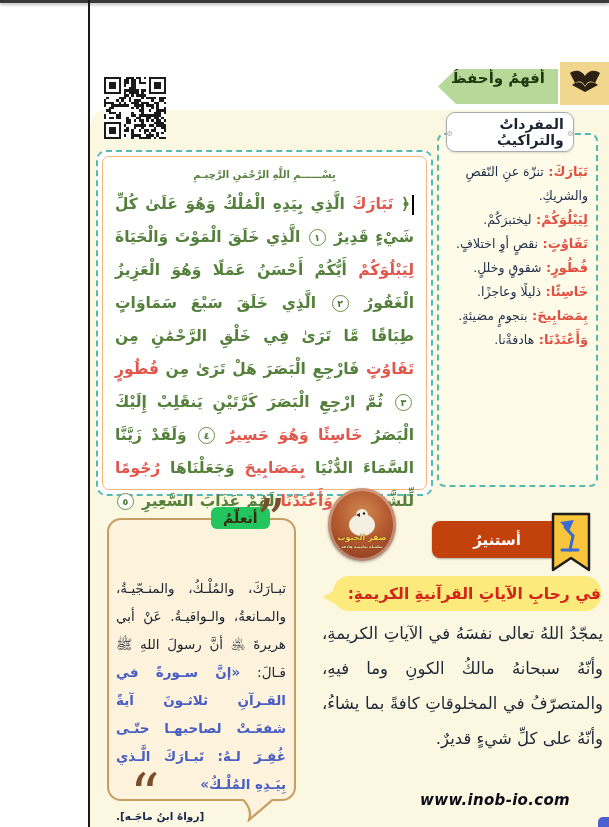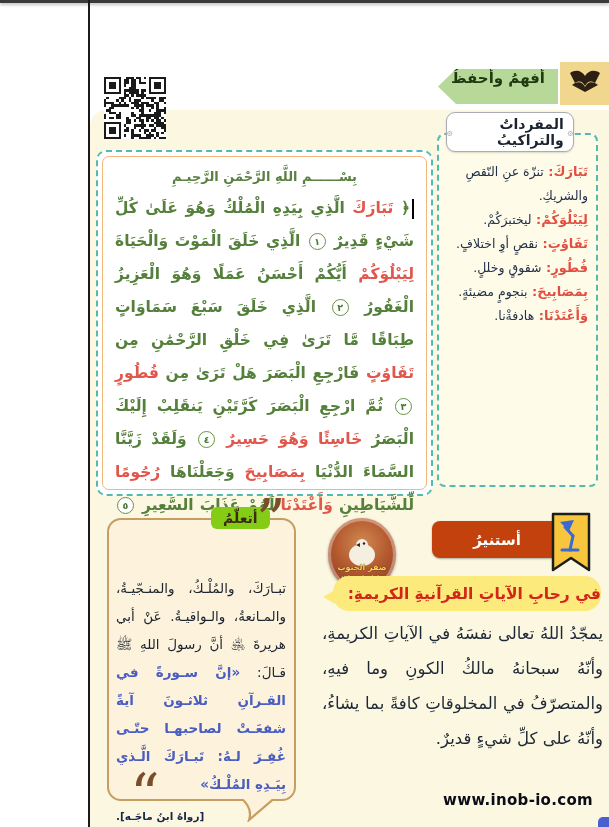--- a/index.html
+++ b/index.html
@@ -51,21 +51,21 @@
   .quran-box{
     left:96px;top:150px;width:337px;height:346px;background:#ffffff;
     border:2px dashed #54bab0;border-radius:10px;box-sizing:border-box;
   }
   .quran-inner{
     position:absolute;left:4px;top:4px;right:4px;bottom:4px;
     border:1.5px solid #f3b878;border-radius:7px;
     padding:10px 12px 6px 12px;box-sizing:border-box;direction:rtl;
   }
   .basmala{
-    text-align:center;color:#5a8142;font-weight:bold;font-size:13px;margin:2px 0 8px 0;
+    text-align:center;color:#5a8142;font-weight:bold;font-size:10px;margin:2px 0 8px 0;
   }
   .verse{
     text-align:justify;text-align-last:center;
     font-size:15.5px;font-weight:bold;line-height:33px;color:#55803c;
   }
   .verse .red{color:#e2574c;}
   .ayah-num{
     display:inline-flex;align-items:center;justify-content:center;
     width:15px;height:15px;border:1.2px solid #6a9147;border-radius:50%;
     font-size:9.5px;font-weight:bold;color:#4a7a33;background:#fff;
@@ -75,37 +75,37 @@
 
   
   .learn-box{
     left:107px;top:518px;width:189px;height:283px;background:#fdf3dc;
     border:2.5px solid #c79e62;border-radius:14px;box-sizing:border-box;
   }
   .learn-tail{
     position:absolute;left:239px;top:796px;width:40px;height:26px;z-index:1;
   }
   .learn-label{
-    left:211px;top:507px;background:#84cc16;border-radius:6px;padding:3px 12px;
+    left:211px;top:507px;background:#22c55e;border-radius:6px;padding:3px 12px;
     font-size:14px;font-weight:bold;color:#3a2a10;z-index:2;direction:rtl;
   }
   .quote{font-family:"DejaVu Serif",serif;color:#7a4e2a;font-size:58px;line-height:30px;z-index:2;}
   .quote-top{left:256px;top:505px;}
   .quote-bottom{left:130px;top:780px;}
   .learn-content{
     position:absolute;left:116px;top:546px;width:170px;z-index:2;
     direction:rtl;text-align:justify;font-size:13.5px;line-height:28px;color:#1c2430;
   }
   .learn-heading{color:#e0281c;font-weight:bold;font-size:14px;}
   .hadith-quote{color:#4a5ec2;font-weight:bold;}
   .hadith-source{display:block;text-align:left;font-size:10.5px;color:#18264c;font-weight:bold;margin-top:4px;}
 
   
   .stamp{
-    left:328px;top:518px;width:68px;height:73px;border-radius:50%;
+    left:328px;top:488px;width:68px;height:73px;border-radius:50%;
     background:radial-gradient(circle at 50% 35%, #d08a52 0%, #b55a30 45%, #7e341b 100%);
     box-shadow:0 1px 3px rgba(0,0,0,.35), inset 0 0 0 3px rgba(255,255,255,.35);
     display:flex;flex-direction:column;align-items:center;justify-content:flex-end;
     overflow:hidden;
   }
   .stamp-text{color:#ffd94d;font-size:8px;font-weight:bold;direction:rtl;line-height:9px;text-shadow:0 0 1px #000;margin-bottom:10px;text-align:center;}
   .stamp-sub{display:block;font-size:4px;color:#ffe9a8;}
 
   
   .banner-enlighten{
@@ -127,21 +127,21 @@
     border-top:7px solid transparent;border-bottom:7px solid transparent;border-right:12px solid #fcea7c;
   }
 
   
   .body-paragraph{
     left:322px;top:616px;width:281px;direction:rtl;text-align:justify;
     font-size:16.5px;line-height:35px;color:#1d2736;
   }
 
   
-  .watermark{left:438px;top:791px;width:160px;text-align:center;font-size:15px;font-weight:bold;color:#0c0c18;letter-spacing:.3px;}
+  .watermark{left:415px;top:791px;width:160px;text-align:center;font-size:15px;font-weight:bold;font-style:italic;color:#0c0c18;letter-spacing:.3px;}
   .corner-blue{left:598px;top:817px;width:11px;height:10px;background:#4a5fd0;border-top-left-radius:5px;}
 </style>
 </head>
 <body>
 
 <div class="abs top-rule"></div>
 <div class="abs left-rule"></div>
 <div class="abs page-panel"></div>
 
 <div class="abs qr">
@@ -403,20 +403,21 @@
 <div class="abs vocab-label">
   <span class="ornament">۞</span>
   <span>المفرداتُ والتراكيبُ</span>
   <span class="ornament">۞</span>
 </div>
 <ul class="vocab-list" id="vocab-list">
     <li><span class="vocab-term">تَبَارَكَ: </span><span>تنزّهَ عنِ النّقصِ والشريكِ.</span></li>
     <li><span class="vocab-term">لِيَبْلُوَكُمْ: </span><span>ليختبرَكُمْ.</span></li>
     <li><span class="vocab-term">تَفَاوُتٍ: </span><span>نقصٍ أوِ اختلافٍ.</span></li>
     <li><span class="vocab-term">فُطُورٍ: </span><span>شقوقٍ وخللٍ.</span></li>
+    <li><span class="vocab-term">خَاسِئًا: </span><span>ذليلًا وعاجزًا.</span></li>
     <li><span class="vocab-term">بِمَصَابِيحَ: </span><span>بنجومٍ مضيئةٍ.</span></li>
     <li><span class="vocab-term">وَأَعْتَدْنَا: </span><span>هادفةْنا.</span></li>
   </ul>
 
 <div class="abs learn-box"></div>
 <svg class="abs learn-tail" width="40" height="26" viewBox="0 0 40 26">
   <path d="M2 0 L38 0 L10 24 Q14 12 2 2 Z" fill="#fdf3dc" stroke="#c79e62" stroke-width="2.2"></path>
   <rect x="0" y="0" width="40" height="3" fill="#fdf3dc"></rect>
 </svg>
 <div class="abs learn-label">

